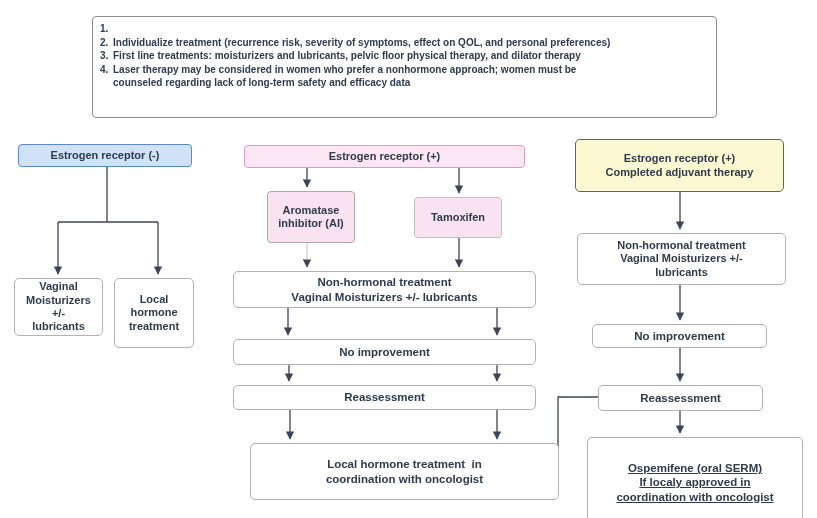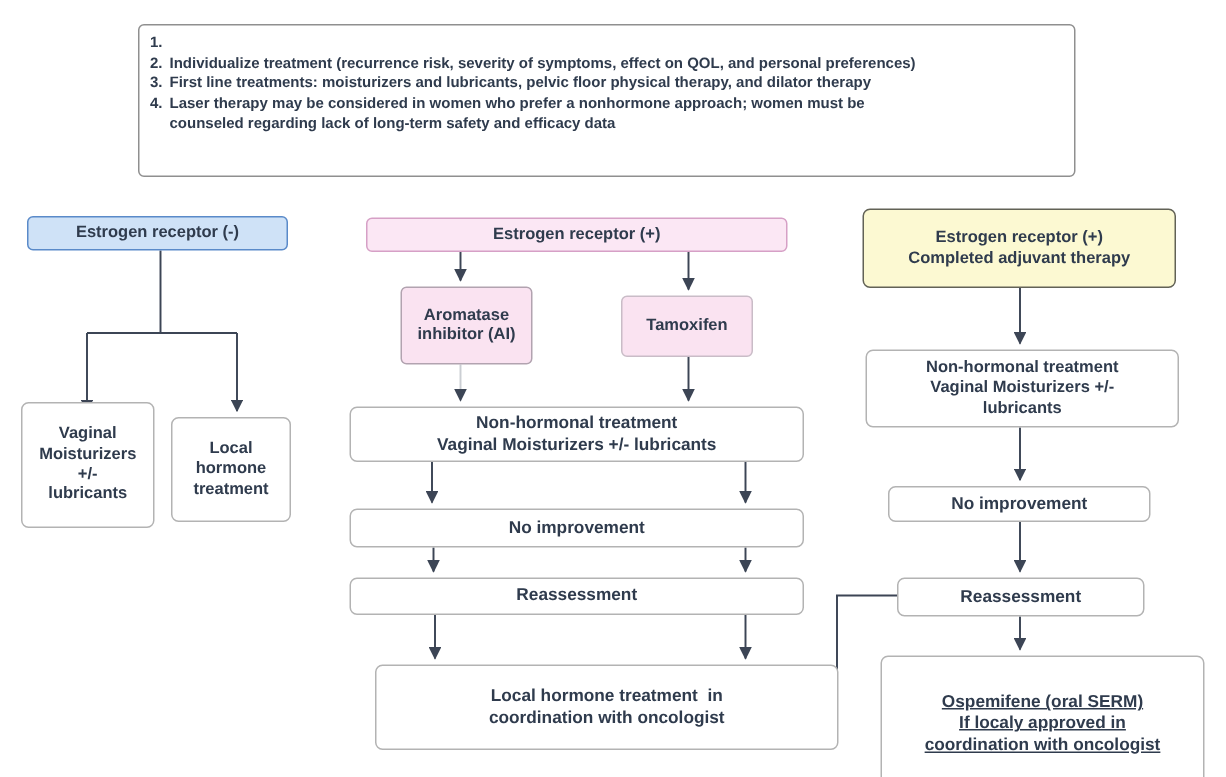--- a/index.html
+++ b/index.html
@@ -91,21 +91,21 @@
           <span class="txt">Laser therapy may be considered in women who prefer a nonhormone approach; women must be
 counseled regarding lack of long-term safety and efficacy data</span>
         </div>
       </div>
     </div>
   </div>
 
   <div class="box hdr-blue" style="left:18px;top:144px;width:174px;height:23px;">
     <span class="lbl fs11">Estrogen receptor (-)</span>
   </div>
-  <div class="box" style="left:14px;top:268px;width:89px;height:84px;">
+  <div class="box" style="left:14px;top:278px;width:89px;height:58px;">
     <span class="lbl fs11">Vaginal
 Moisturizers
 +/-
 lubricants</span>
   </div>
   <div class="box" style="left:114px;top:278px;width:80px;height:70px;">
     <span class="lbl fs11">Local
 hormone
 treatment</span>
   </div>

